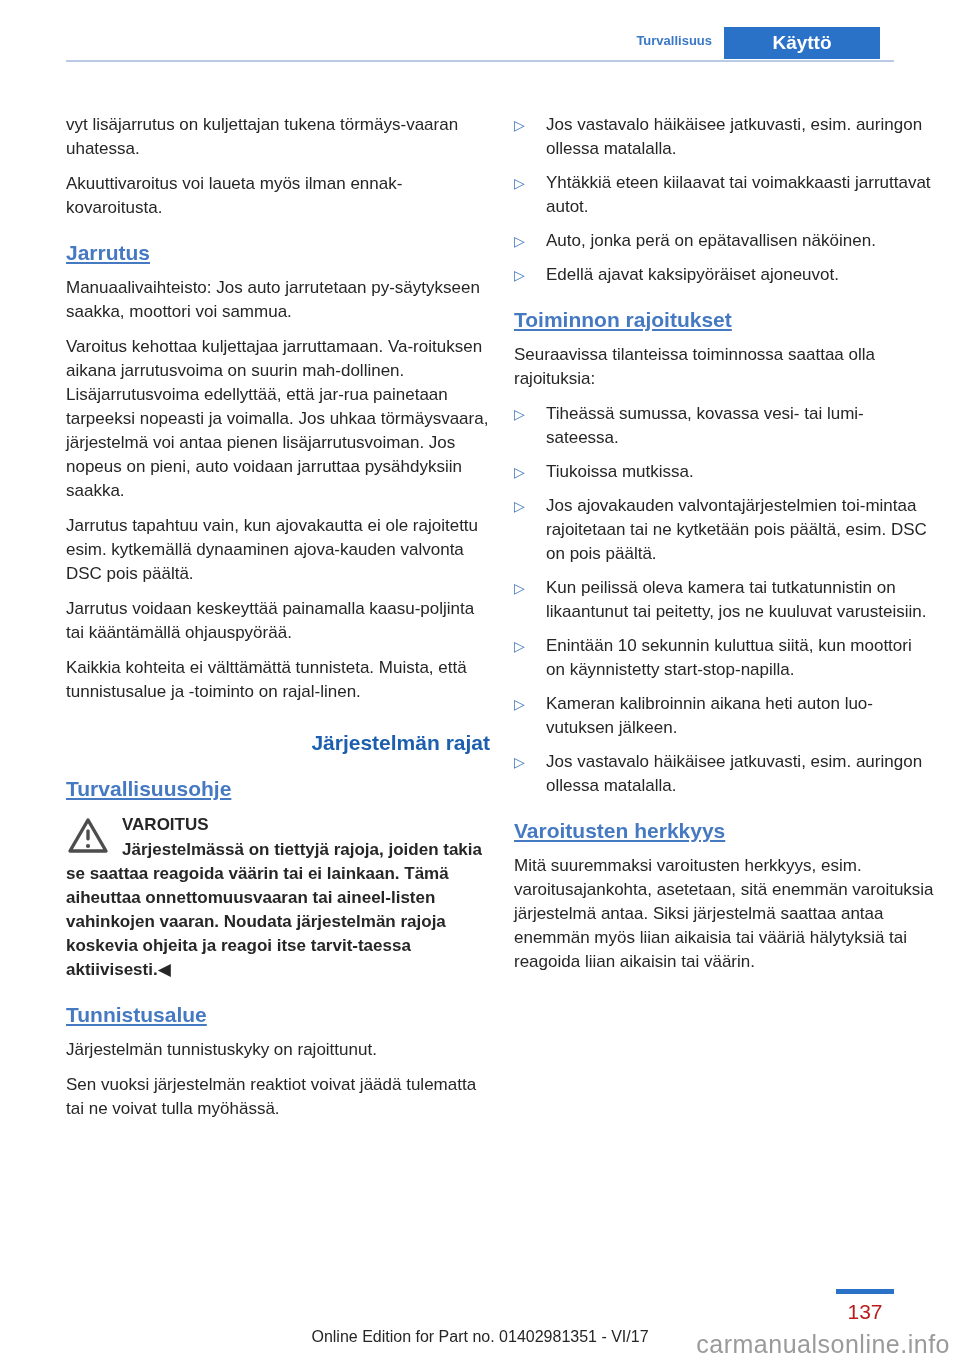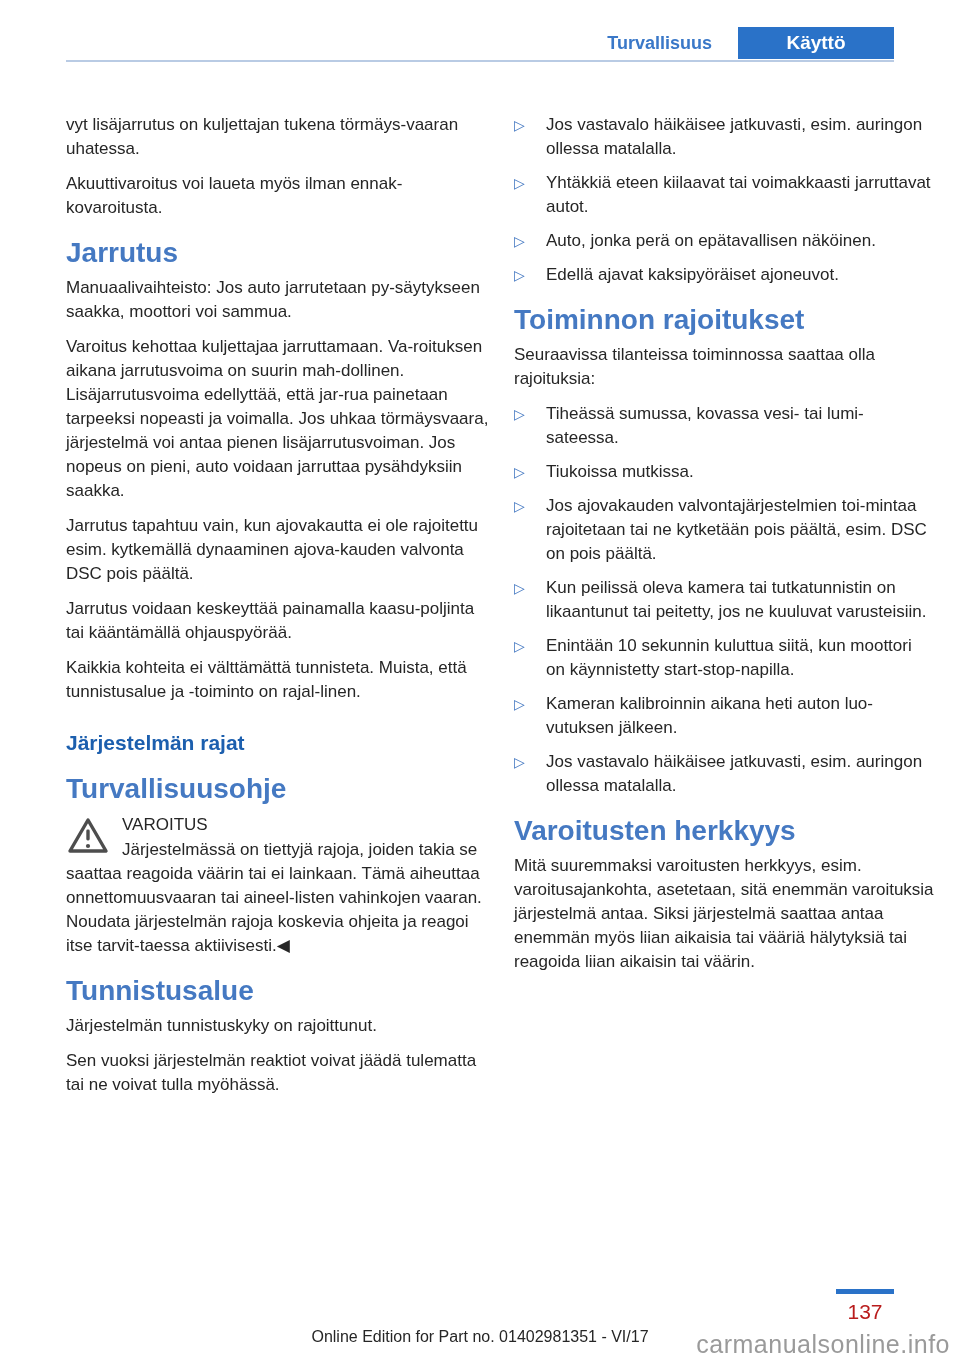--- a/index.html
+++ b/index.html
@@ -8,57 +8,57 @@
     background: #ffffff;
     font-family: "Liberation Sans", "DejaVu Sans", sans-serif;
     color: #262626;
     position: relative;
   }
   .page { position: absolute; inset: 0; overflow: hidden; }
 
   
   .header-section {
     position: absolute; top: 33px; right: 248px;
-    font-size: 18px; font-weight: bold; color: #3a78c8;
+    font-size: 13px; font-weight: bold; color: #3a78c8;
   }
   .header-tab {
-    position: absolute; top: 27px; right: 66px;
+    position: absolute; top: 27px; right: 80px;
     width: 156px; height: 32px;
     background: #2a72c8; color: #ffffff;
     font-size: 19px; font-weight: bold;
     display: flex; align-items: center; justify-content: center;
   }
   .header-rule {
     position: absolute; top: 60px; left: 66px;
     width: 828px; height: 2px; background: #b9cbe4;
   }
 
   
   .col { position: absolute; top: 113px; font-size: 17px; line-height: 24px; }
   .col-left  { left: 66px;  width: 424px; }
   .col-right { left: 514px; width: 420px; }
 
   p.body { margin: 0 0 11px 0; }
 
   .h-light {
-    font-size: 28px; line-height: 26px; font-weight: bold;
-    color: #4579c2; margin: 20px 0 10px 0;
+    font-size: 21px; line-height: 26px; font-weight: bold;
+    color: #4579c2; margin: 20px 0 10px 0; text-decoration: underline;
   }
   .h-dark {
     font-size: 21px; line-height: 26px; font-weight: bold;
-    color: #1c5fae; margin: 26px 0 14px 0;
+    color: #1c5fae; margin: 26px 0 14px 0; text-align: right;
   }
 
   
   .bullet { display: flex; margin: 0 0 10px 0; }
   .bullet-tri { flex: 0 0 32px; color: #4579c2; font-size: 14px; line-height: 24px; }
   .bullet-text { flex: 1; }
 
   
-  .warning { margin: 2px 0 16px 0; }
+  .warning { margin: 2px 0 16px 0; font-weight: bold; }
   .warning::after { content: ""; display: block; clear: both; }
   .warn-icon { float: left; width: 44px; height: 40px; margin: 4px 12px 4px 0; }
   .warn-label { display: block; line-height: 26px; }
   .warn-text { }
 
   
   .pagenum-block { position: absolute; right: 66px; bottom: 38px; width: 58px; }
   .pagenum-bar { height: 5px; background: #2a72c8; margin-bottom: 6px; }
   .pagenum { font-size: 21px; text-align: center; color: #b91c1c; }
   .edition {

